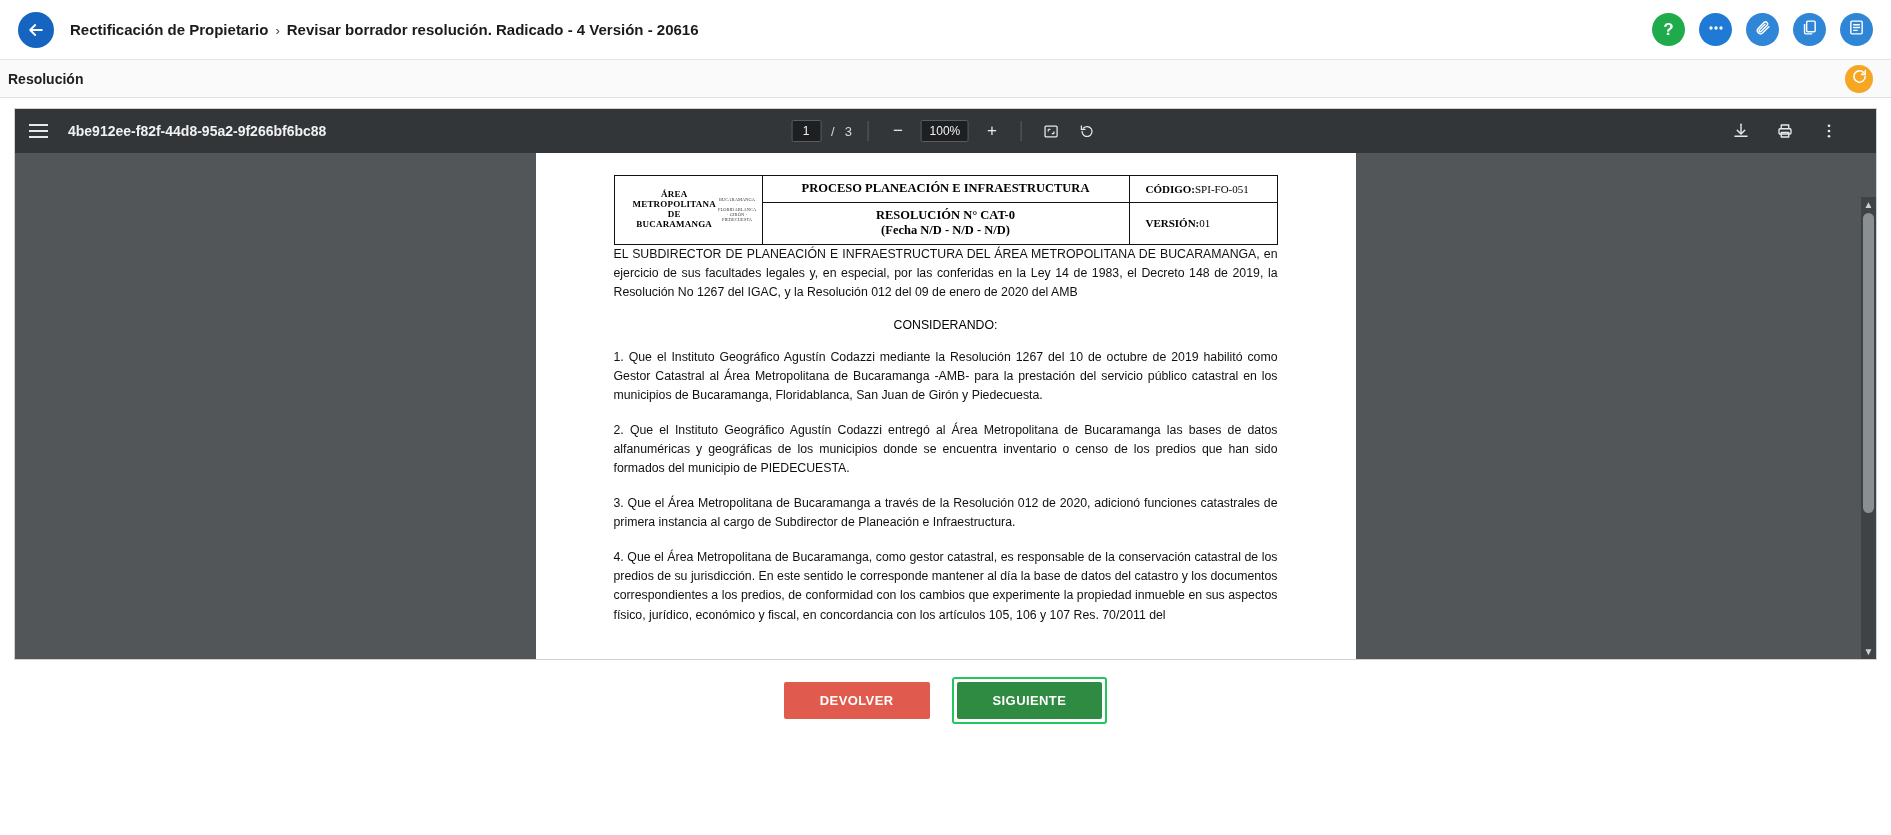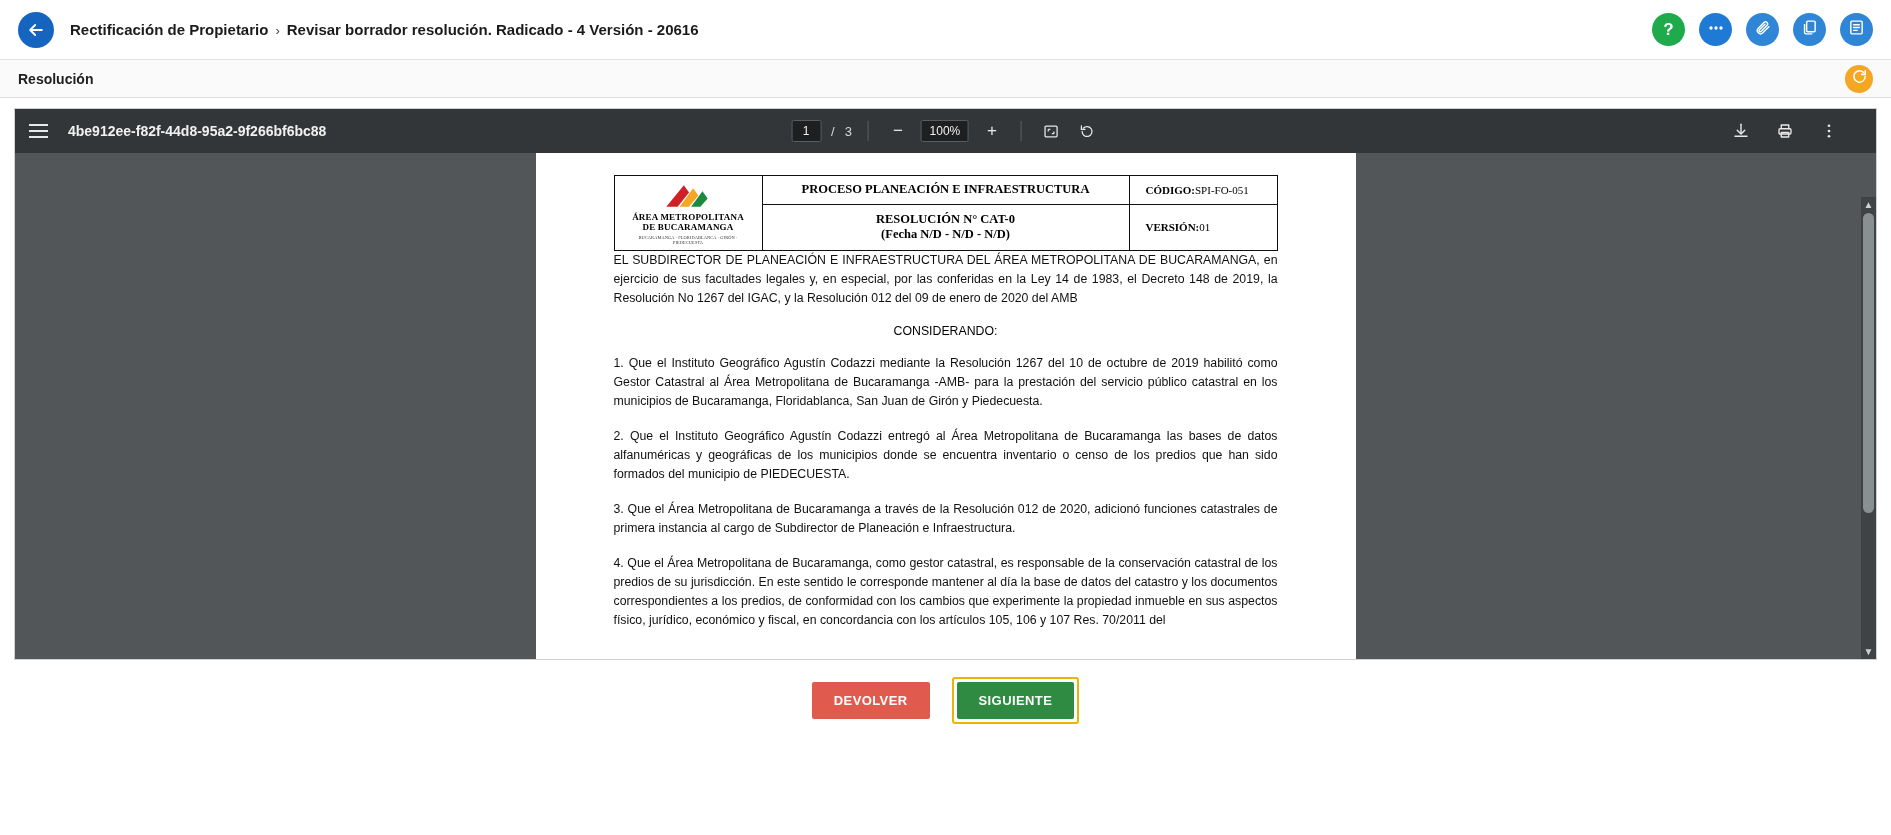--- a/index.html
+++ b/index.html
@@ -74,21 +74,21 @@
   .circle-doc  { background: #2f86d6; color: #fff; }
   .circle-note { background: #2f86d6; color: #fff; }
 
   
   .section-bar {
     height: 38px;
     background: #fafafa;
     border-bottom: 1px solid #e0e0e0;
     display: flex;
     align-items: center;
-    padding: 0 18px;
+    padding: 0 8px;
     position: relative;
   }
   .section-title { font-size: 14px; font-weight: bold; color: #202020; }
   .refresh-btn {
     position: absolute; right: 18px; top: 50%; transform: translateY(-50%);
     width: 28px; height: 28px; border-radius: 50%;
     background: #f5a623; color: #fff;
     display: flex; align-items: center; justify-content: center;
     cursor: pointer;
     font-size: 16px;
@@ -185,21 +185,21 @@
   .doc-table td {
     border: 1px solid #111;
     padding: 5px 16px;
     font-family: Liberation Serif, serif;
     vertical-align: middle;
   }
   .cell-logo { width: 148px; text-align: center; padding: 4px; }
   .cell-title { text-align: center; font-size: 12.5px; font-weight: bold; line-height: 1.25; }
   .cell-code { width: 148px; font-size: 11px; }
   .cell-code b { font-weight: bold; }
-  .logo-box { display:flex; flex-direction: column; align-items:center; gap: 2px; }
+  .logo-box { display:flex; flex-direction: row; align-items:center; gap: 2px; }
   .logo-name { font-size: 9px; font-weight: bold; letter-spacing: .2px; line-height: 1.1; }
   .logo-sub { font-size: 4.4px; color: #333; letter-spacing: .1px; }
 
   .doc-heading {
     text-align: center;
     font-weight: bold;
     font-size: 12.5px;
     line-height: 1.4;
     margin: 20px 12px 18px 12px;
     font-family: "Liberation Sans", sans-serif;
@@ -250,28 +250,28 @@
     justify-content: center;
     gap: 22px;
     background: #fff;
   }
   .btn {
     border: none;
     color: #fff;
     font-size: 13px;
     font-weight: bold;
     letter-spacing: .4px;
-    padding: 11px 22px;
+    padding: 11px 36px;
     cursor: pointer;
     font-family: "Liberation Sans", sans-serif;
     border-radius: 2px;
   }
   .btn-devolver { background: #e05b4d; }
   .btn-siguiente-wrap {
-    border: 2px solid #eab308;
+    border: 2px solid #22c55e;
     padding: 3px;
     border-radius: 3px;
     display: inline-flex;
   }
   .btn-siguiente { background: #2e8b41; }
 </style>
 </head>
 <body>
 
 <div class="top-header">

